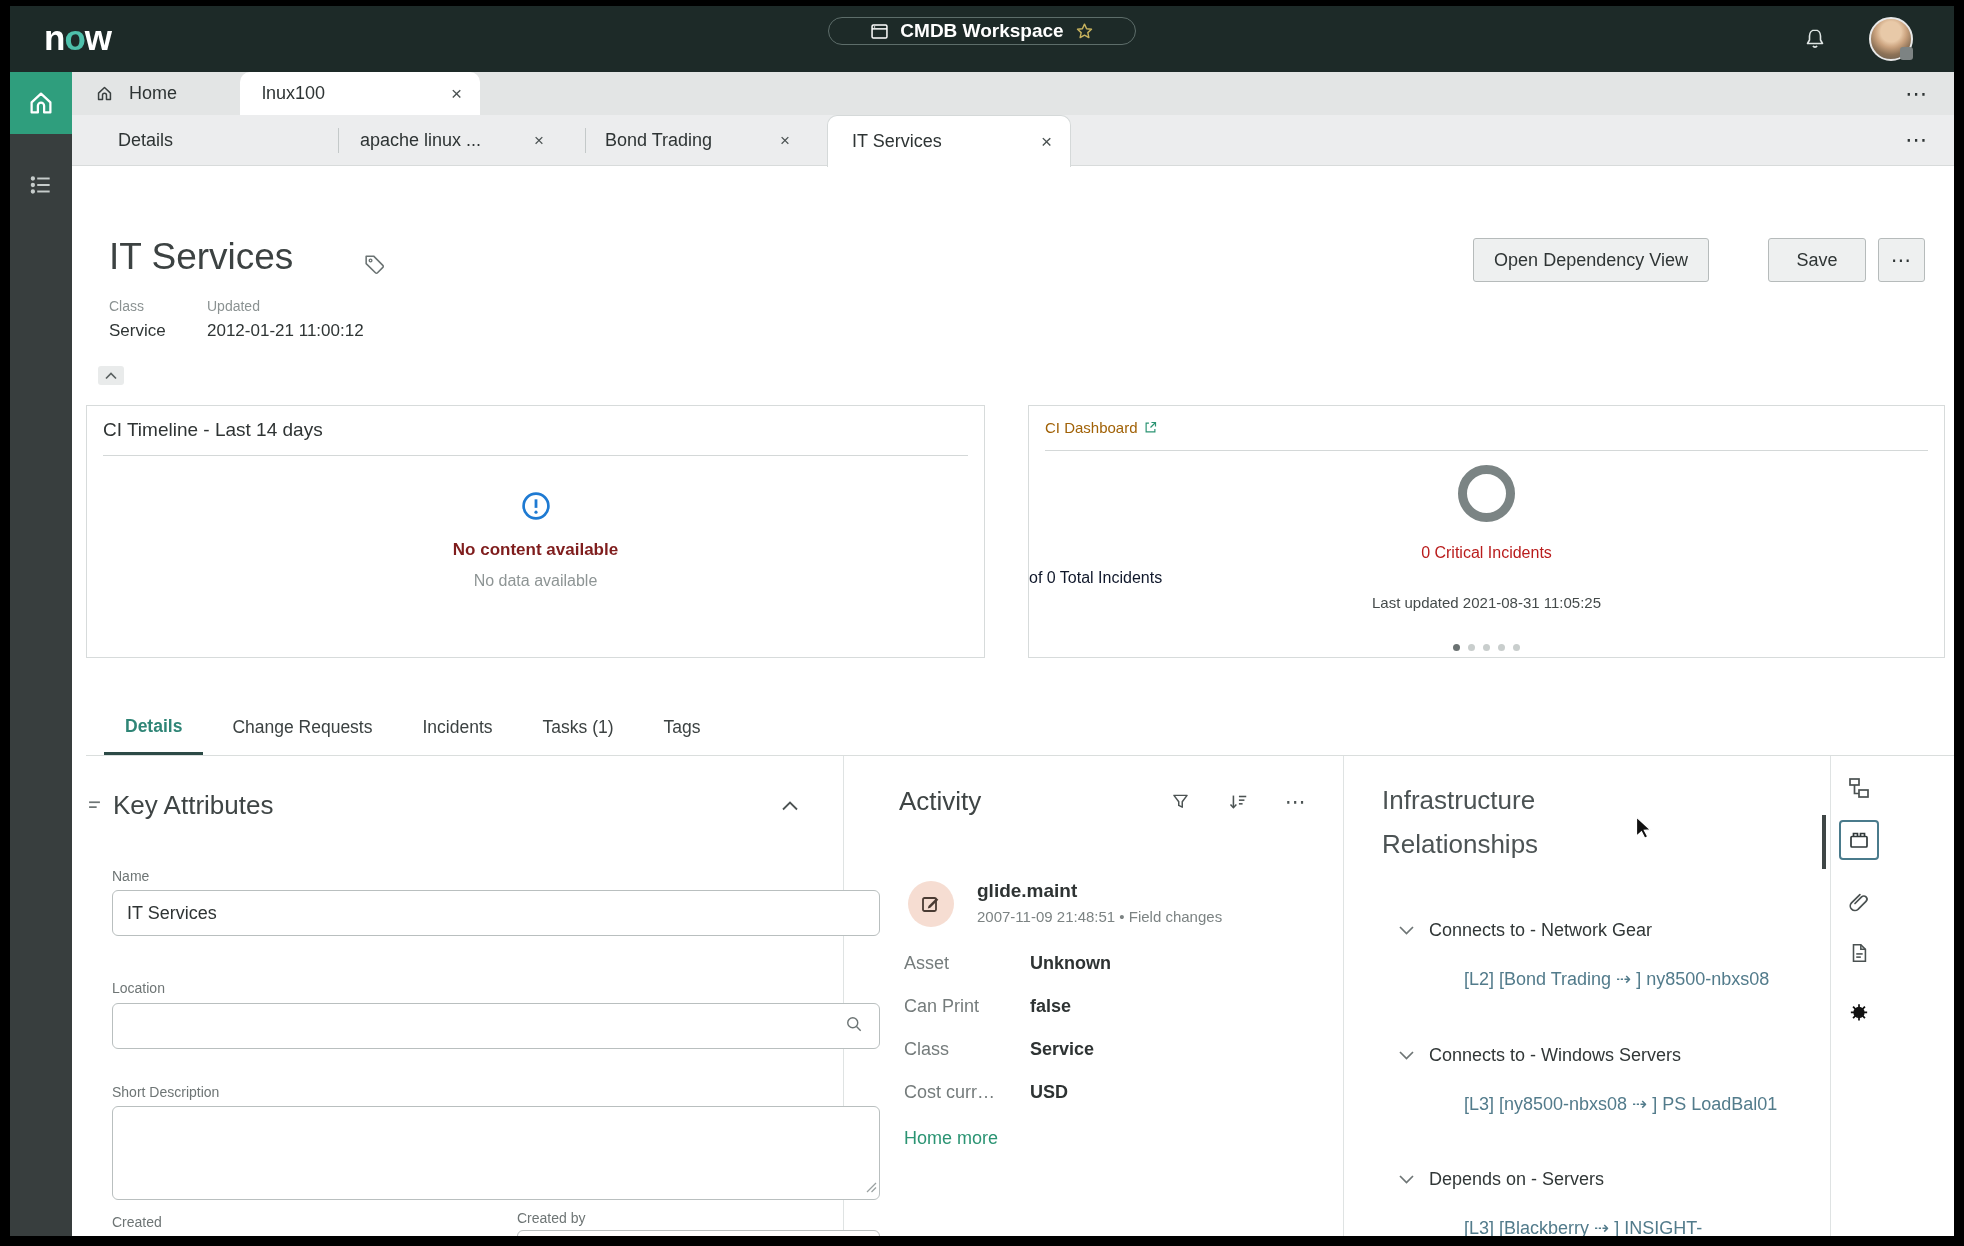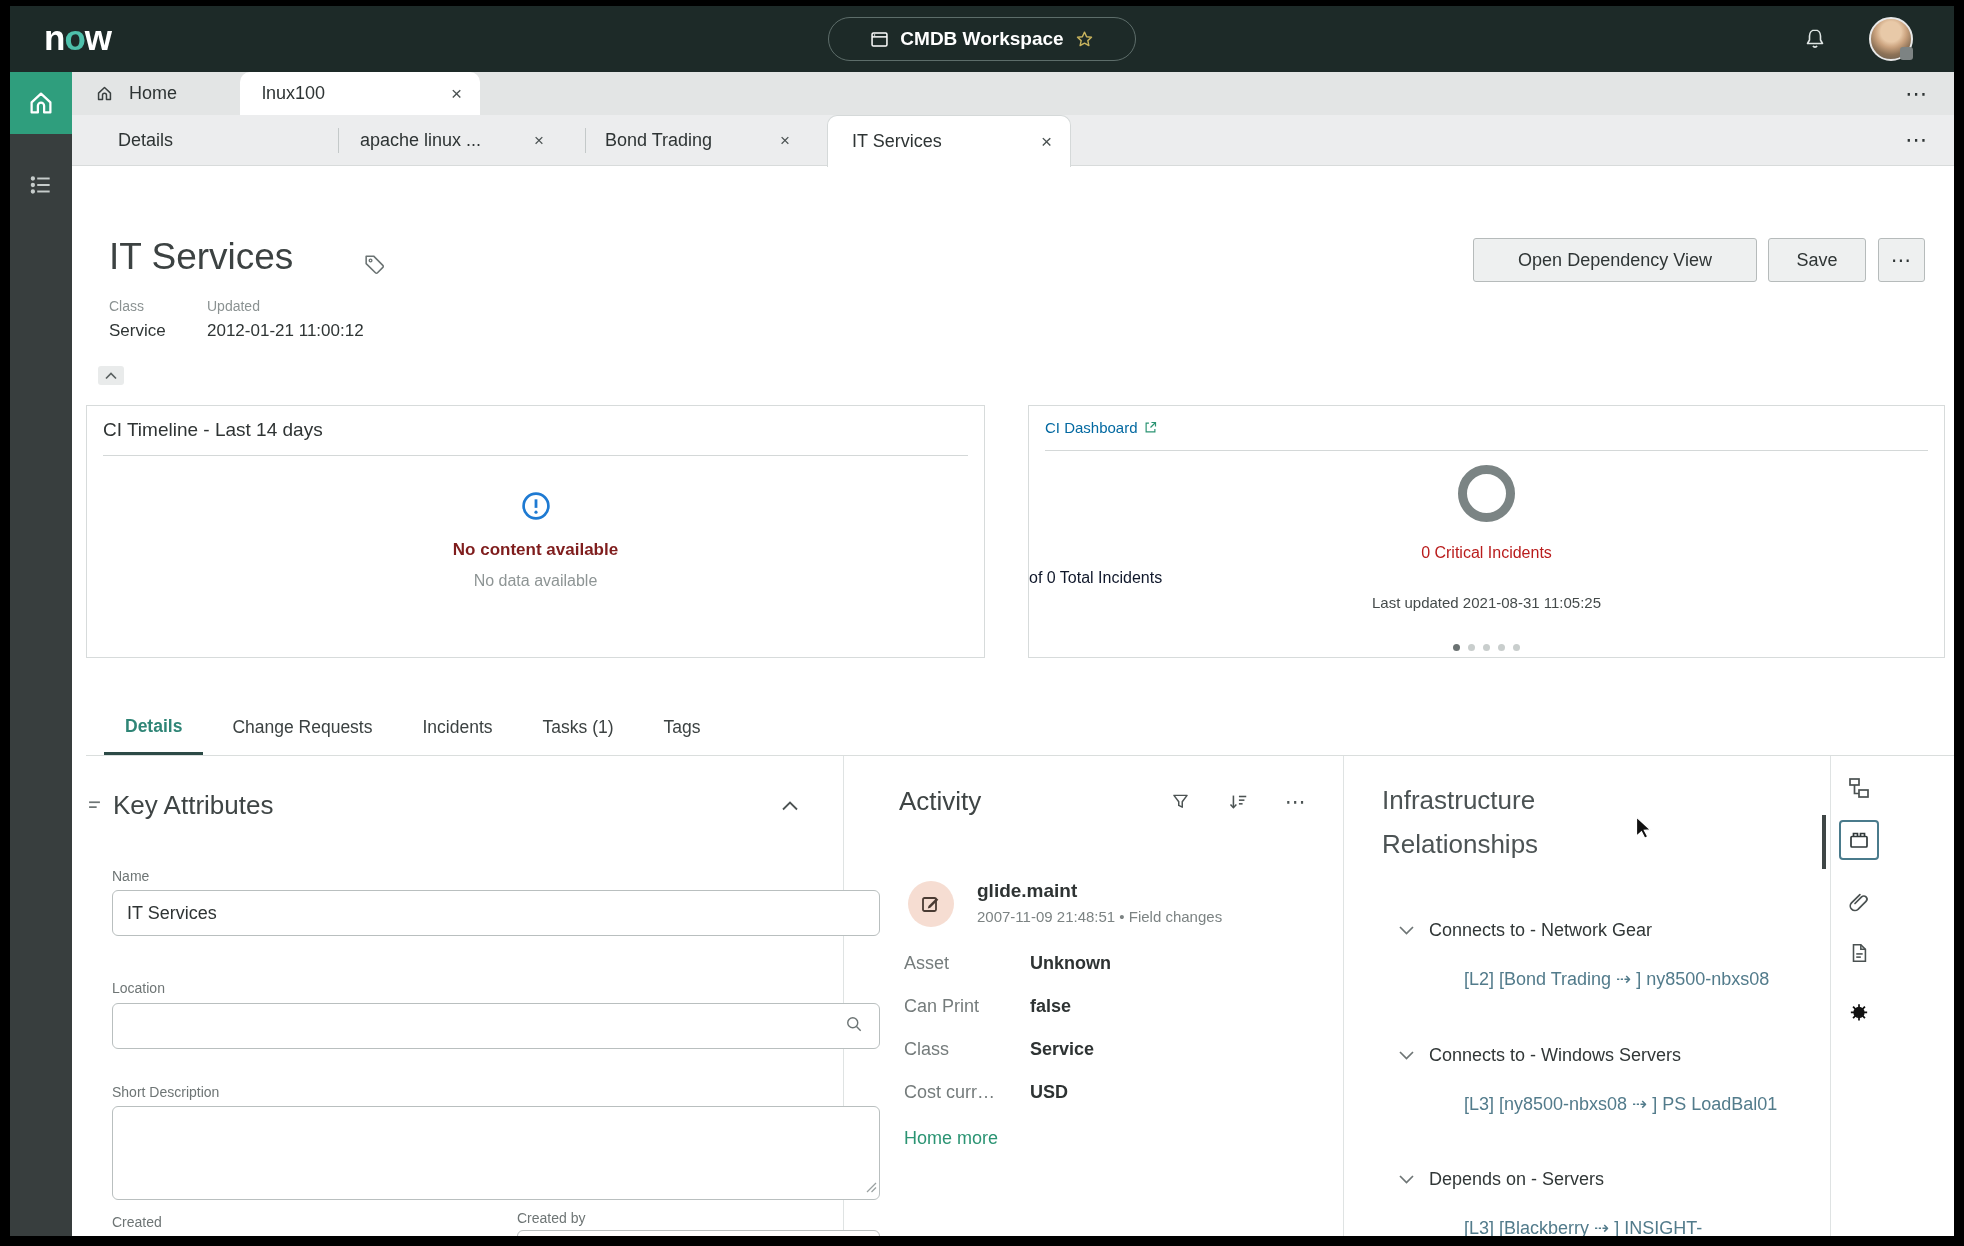--- a/index.html
+++ b/index.html
@@ -4,21 +4,21 @@
 <style>
   * { box-sizing: border-box; margin: 0; padding: 0; }
   html,body { width:1964px; height:1246px; background:#000; overflow:hidden;
               font-family:"Liberation Sans", "DejaVu Sans", sans-serif; }
   .app { position:absolute; left:10px; top:6px; width:1944px; height:1230px; background:#fff; }
 
   
   .topbar { position:absolute; left:0; top:0; width:100%; height:66px; background:#1d2a28; }
   .logo { position:absolute; left:34px; top:12px; font-size:35px; font-weight:bold; letter-spacing:-1px; color:#fff; }
   .logo .o { color:#4ec0ab; }
-  .ws-pill { position:absolute; left:818px; top:11px; width:308px; height:44px; border:1.5px solid #5d6d6a;
+  .ws-pill { position:absolute; left:818px; top:11px; width:308px; height:28px; border:1.5px solid #5d6d6a;
              border-radius:24px; display:flex; align-items:center; justify-content:center; gap:10px; cursor:pointer; }
   .ws-pill span.lbl { color:#fff; font-size:19px; font-weight:bold; }
   .icon-btn { position:absolute; width:40px; height:40px; display:flex; align-items:center; justify-content:center; }
   .bell { left:1785px; top:13px; }
   .avatar { position:absolute; left:1859px; top:11px; width:44px; height:44px; border-radius:50%;
             background: radial-gradient(circle at 50% 32%, #e8c9a8 0 30%, #caa27e 46%, #8d7257 68%, #5f5a52 100%);
             border:2px solid #e8e8e8; }
   .avatar-badge { position:absolute; right:-2px; bottom:-1px; width:13px; height:13px; border-radius:3px; background:#7d8383; }
 
   
@@ -60,21 +60,21 @@
   .collapse-btn { position:absolute; left:26px; top:200px; width:26px; height:19px; background:#e9ebeb;
                   border-radius:3px; display:flex; align-items:center; justify-content:center; cursor:pointer; }
 
   
   .panel { position:absolute; top:239px; height:253px; border:1px solid #d7dbdb; background:#fff; }
   .panel-hd { margin:0 16px; padding:13px 0 14px; border-bottom:1px solid #d4d8d8; display:flex; align-items:center; }
   #p-timeline { left:14px;  width:899px; }
   #p-health   { left:956px; width:917px; }
   .pt-title { font-size:19px; color:#2f3434; }
   .ph-title { font-size:15px; font-weight:bold; color:#2f3434; flex:1; }
-  .dash-link { display:flex; align-items:center; gap:5px; color:#0369a1; font-size:15px; cursor:pointer; }
+  .dash-link { display:flex; align-items:center; gap:5px; color:#a16207; font-size:15px; cursor:pointer; }
   .empty-wrap { position:absolute; left:0; right:0; top:84px; text-align:center; }
   .empty-title { margin-top:14px; font-size:17px; font-weight:600; color:#7f1d1d; }
   .empty-sub { margin-top:12px; font-size:16px; color:#8e9595; }
   .donut { width:57px; height:57px; border:9px solid #7b8484; border-radius:50%; margin:14px auto 0; }
   .ph-line1 { margin-top:22px; text-align:center; font-size:16px; color:#b91c1c; }
   .ph-line2 { margin-top:7px;  font-size:16px; color:#0f172a; }
   .ph-line3 { margin-top:7px;  text-align:center; font-size:15px; color:#454b4b; }
   .dots-row { position:absolute; left:0; right:0; bottom:6px; display:flex; justify-content:center; gap:8px; }
   .cdot { width:7px; height:7px; border-radius:50%; background:#c9cecd; cursor:pointer; }
   .cdot.on { background:#6b7272; }
@@ -228,21 +228,21 @@
         <svg width="25" height="25" viewBox="0 0 24 24">
             <path d="M4 4 h7.2 L20 12.8 a1.4 1.4 0 0 1 0 2 L14.9 19.9 a1.4 1.4 0 0 1 -2 0 L4 11.2 Z" fill="none" stroke="#6b7373" stroke-width="1.5" stroke-linejoin="round"></path>
             <circle cx="8.2" cy="8.2" r="1.3" fill="none" stroke="#6b7373" stroke-width="1.3"></circle>
           </svg>
       </span>
       <div class="meta-label" style="left:37px;  top:132px;">Class</div>
       <div class="meta-value" style="left:37px;  top:155px;">Service</div>
       <div class="meta-label" style="left:135px; top:132px;">Updated</div>
       <div class="meta-value" style="left:135px; top:155px;">2012-01-21 11:00:12</div>
 
-      <div class="btn" style="left:1401px; width:284px;">Open Dependency View</div>
+      <div class="btn" style="left:1401px; width:236px;">Open Dependency View</div>
       <div class="btn" style="left:1696px; width:98px;">Save</div>
       <div class="btn" style="left:1806px; width:47px; font-size:20px; letter-spacing:1px;">⋯</div>
 
       <div class="collapse-btn">
         <svg width="14" height="10" viewBox="0 0 14 10">
             <polyline points="2,7.5 7,2.5 12,7.5" fill="none" stroke="#5a6161" stroke-width="1.7"></polyline>
           </svg>
       </div>
 
       <div class="panel" id="p-timeline">

